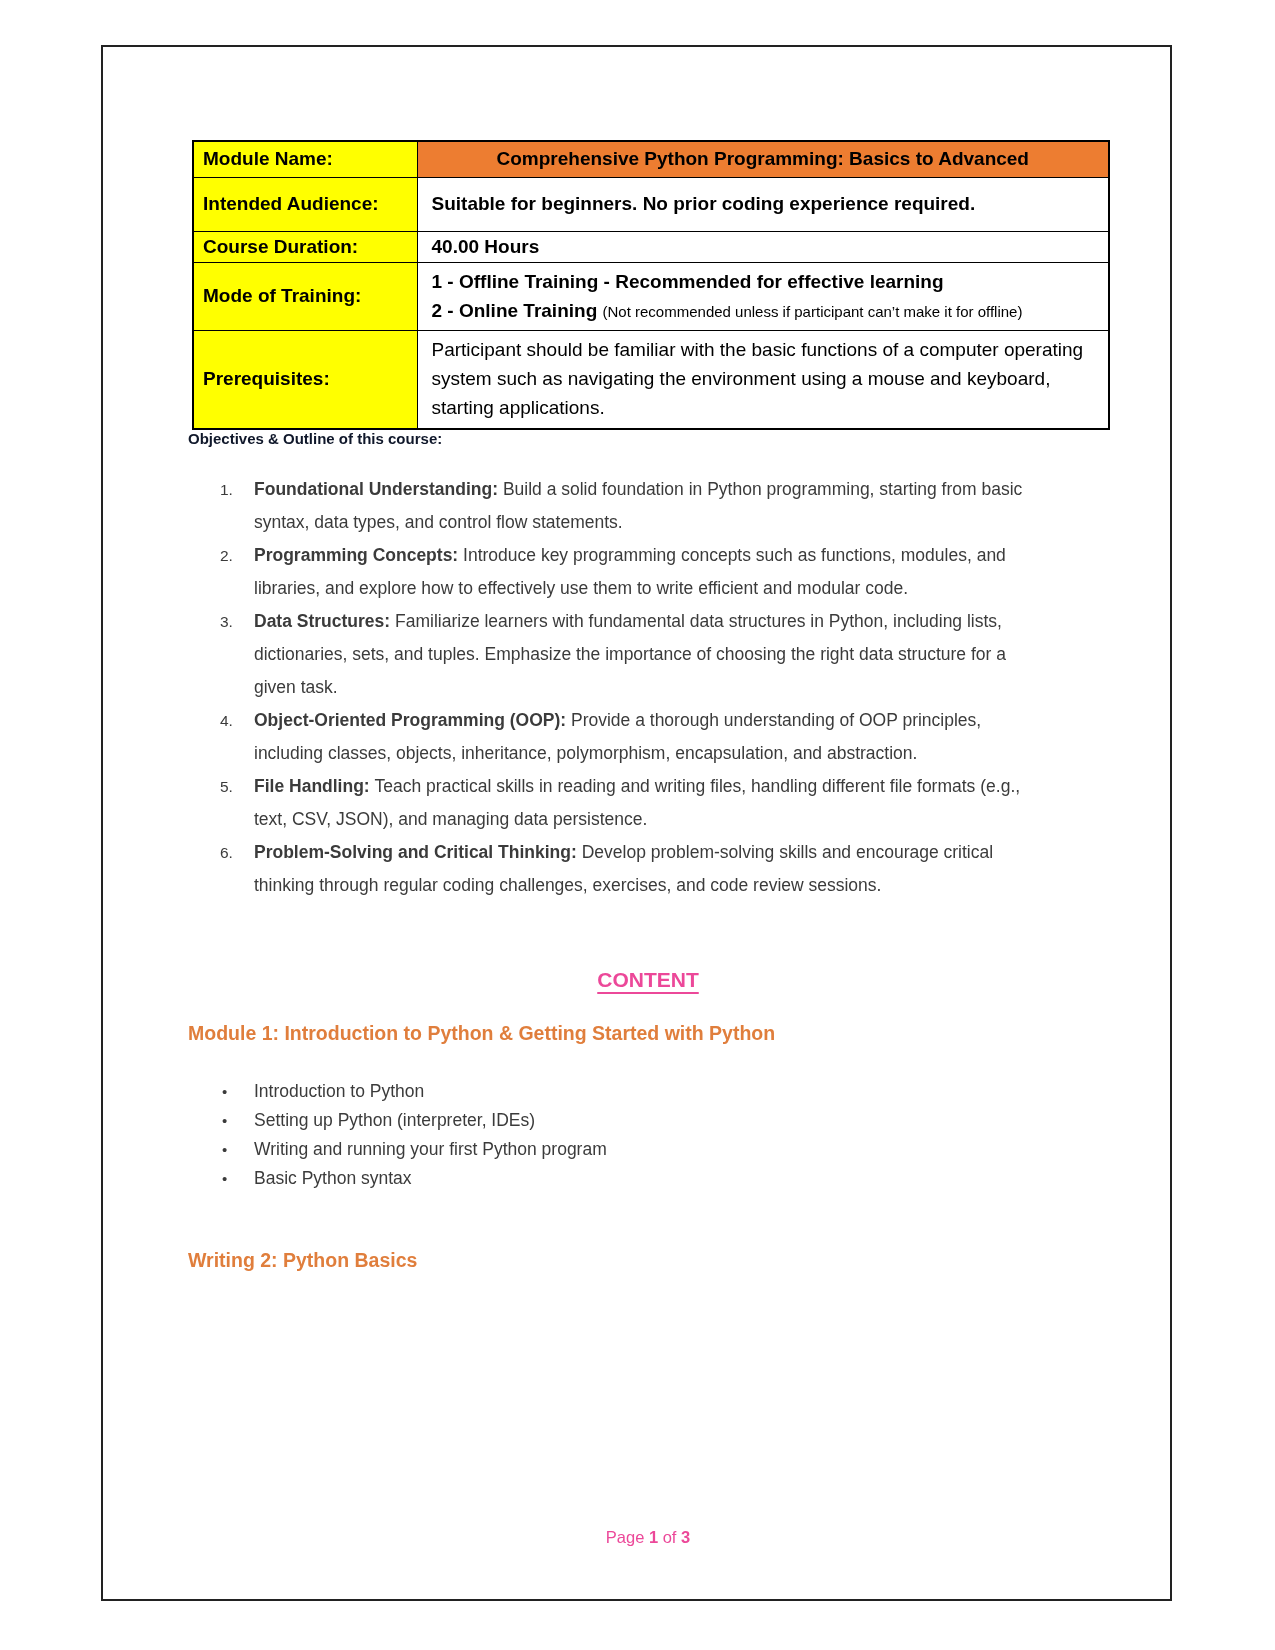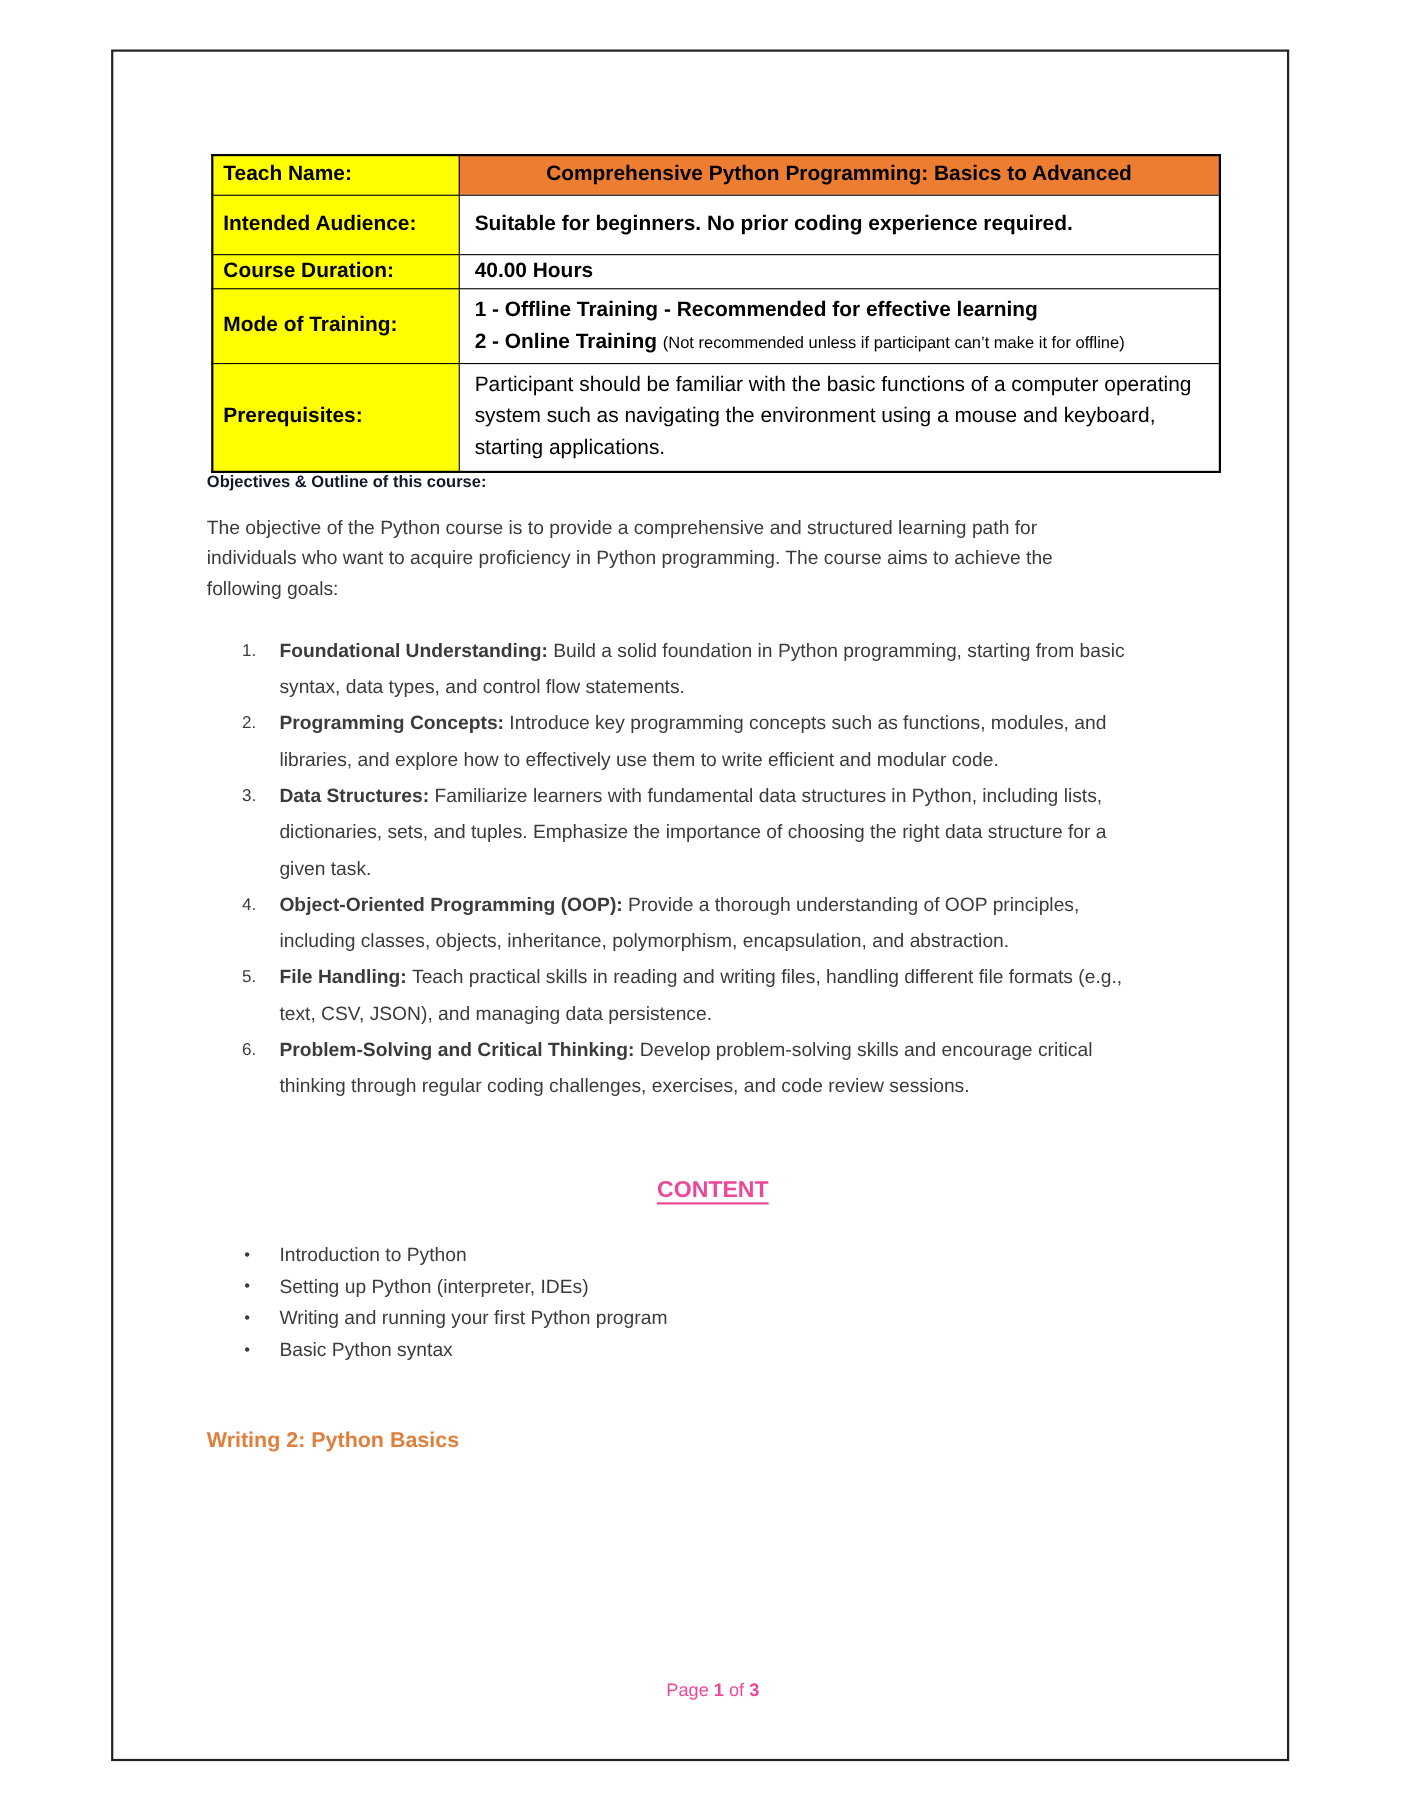--- a/index.html
+++ b/index.html
@@ -92,21 +92,21 @@
 </head>
 <body>
 
 <div class="page-border"></div>
 
 <div class="content">
 
   <table class="course-table">
     <tbody>
       <tr class="row-name">
-        <td class="label-cell">Teach Name:</td>
+        <td class="label-cell">Module Name:</td>
         <td class="value-cell value-header">Comprehensive Python Programming: Basics to Advanced</td>
       </tr>
       <tr class="row-aud">
         <td class="label-cell">Intended Audience:</td>
         <td class="value-cell bold-val">Suitable for beginners. No prior coding experience required.</td>
       </tr>
       <tr class="row-dur">
         <td class="label-cell">Course Duration:</td>
         <td class="value-cell bold-val">40.00 Hours</td>
       </tr>
@@ -119,21 +119,20 @@
       </tr>
       <tr class="row-pre">
         <td class="label-cell">Prerequisites:</td>
         <td class="value-cell pre-value">Participant should be familiar with the basic functions of a computer operating system such as navigating the environment using a mouse and keyboard, starting applications.</td>
       </tr>
     </tbody>
   </table>
 
   <div class="h-objectives">Objectives &amp; Outline of this course:</div>
 
-  <p class="intro-para">The objective of the Python course is to provide a comprehensive and structured learning path for individuals who want to acquire proficiency in Python programming. The course aims to achieve the following goals:</p>
 
   <ol class="goals">
     <li class="goal-item">
       <span class="goal-num">1.</span>
       <span class="goal-text"><span class="goal-lead">Foundational Understanding: </span><span>Build a solid foundation in Python programming, starting from basic syntax, data types, and control flow statements.</span></span>
     </li>
     <li class="goal-item">
       <span class="goal-num">2.</span>
       <span class="goal-text"><span class="goal-lead">Programming Concepts: </span><span>Introduce key programming concepts such as functions, modules, and libraries, and explore how to effectively use them to write efficient and modular code.</span></span>
     </li>
@@ -150,20 +149,21 @@
       <span class="goal-text"><span class="goal-lead">File Handling: </span><span>Teach practical skills in reading and writing files, handling different file formats (e.g., text, CSV, JSON), and managing data persistence.</span></span>
     </li>
     <li class="goal-item">
       <span class="goal-num">6.</span>
       <span class="goal-text"><span class="goal-lead">Problem-Solving and Critical Thinking: </span><span>Develop problem-solving skills and encourage critical thinking through regular coding challenges, exercises, and code review sessions.</span></span>
     </li>
   </ol>
 
   <div class="h-content"><span>CONTENT</span></div>
 
+  <div class="h-module h-module1">Module 1: Introduction to Python &amp; Getting Started with Python</div>
 
   <ul class="topics">
     <li class="topic-item">
       <span class="topic-bullet">•</span>
       <span>Introduction to Python</span>
     </li>
     <li class="topic-item">
       <span class="topic-bullet">•</span>
       <span>Setting up Python (interpreter, IDEs)</span>
     </li>

